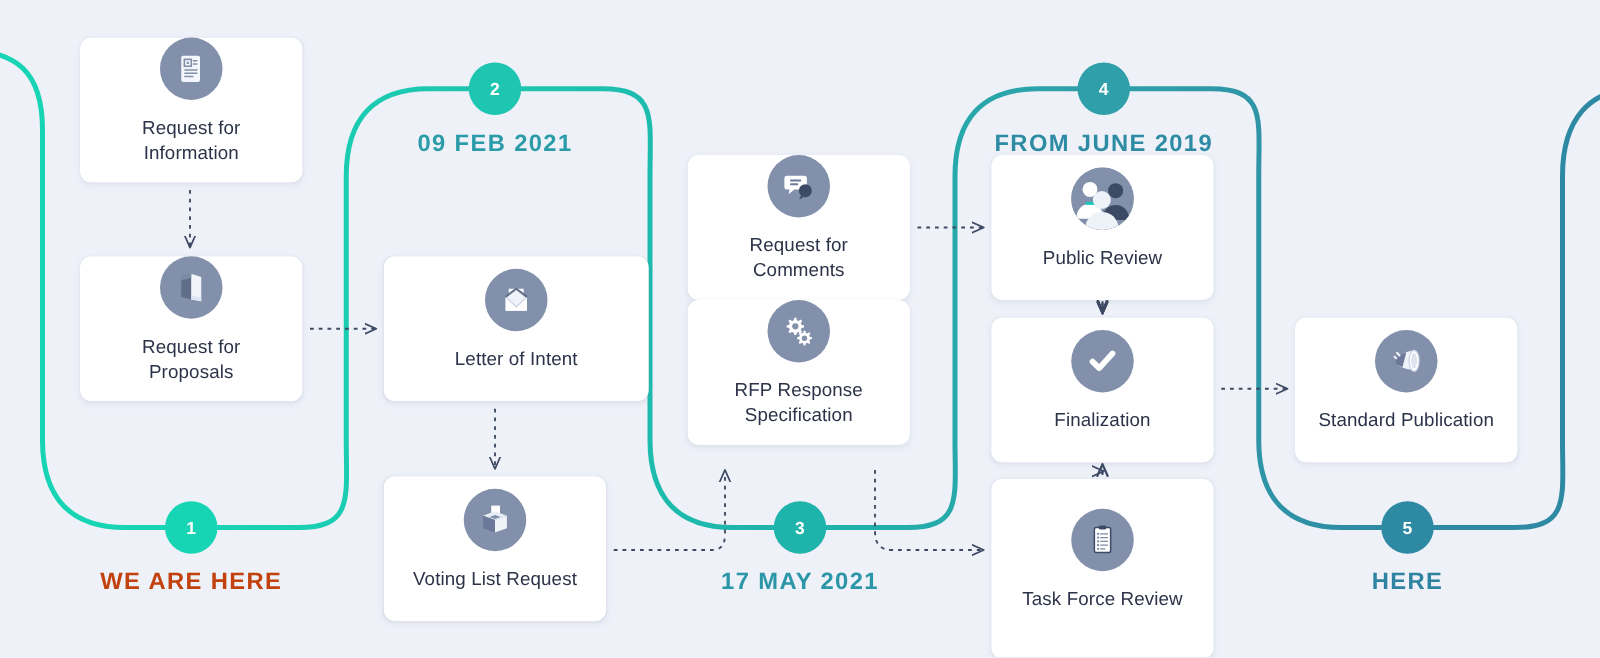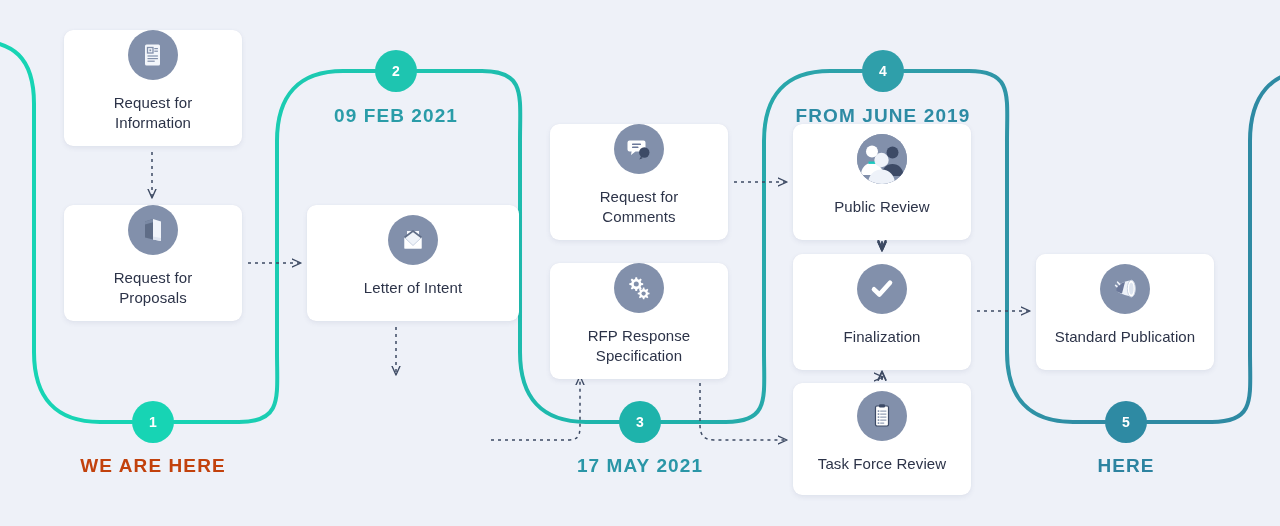--- a/index.html
+++ b/index.html
@@ -215,38 +215,50 @@
         <path d="M8 18 L14 10.5 L20 18 Z" fill="#e3e9f3"></path>
         <path d="M5.5 11.5 L14 5 L22.5 11.5 L22.5 22.5 L5.5 22.5 Z" fill="#eff3f9"></path>
         <path d="M5.5 11.5 L14 19.5 L22.5 11.5 L22.5 22.5 L5.5 22.5 Z" fill="#ffffff"></path>
         <path d="M5.5 11.5 L14 19.5 L22.5 11.5" fill="none" stroke="#c9d2e2" stroke-width="1"></path>
         <path d="M5.5 11.5 L14 5 L22.5 11.5" fill="none" stroke="#5f6d87" stroke-width="1.6" stroke-linejoin="round"></path>
       </svg>
     </div>
     <div class="card-label">Letter of Intent</div>
   </div>
 
+  <div class="card" style="left:307px;top:381px;width:178px;height:116px">
+    <div class="card-icon">
+      <svg width="28" height="28" viewBox="0 0 28 28">
+        <rect x="11" y="2.5" width="7" height="8" fill="#ffffff"></rect>
+        <path d="M4.5 10.5 L14 7 L23.5 10.5 L14 14 Z" fill="#e9eef6"></path>
+        <path d="M4.5 10.5 L14 14 L14 24 L4.5 20.5 Z" fill="#6b789a"></path>
+        <path d="M23.5 10.5 L14 14 L14 24 L23.5 20.5 Z" fill="#eef2f9"></path>
+        <path d="M9.5 11.6 L14 10 L18.5 11.6 L14 13.2 Z" fill="#8290ab"></path>
+      </svg>
+    </div>
+    <div class="card-label">Voting List Request</div>
+  </div>
 
   <div class="card" style="left:550px;top:124px;width:178px;height:116px">
     <div class="card-icon">
       <svg width="28" height="28" viewBox="0 0 28 28">
         <path d="M4.5 5.5 h14 a2 2 0 0 1 2 2 v7 a2 2 0 0 1 -2 2 h-8 l-4.5 3.6 l0.6 -3.6 h-2.1 a2 2 0 0 1 -2 -2 v-7 a2 2 0 0 1 2 -2 z" fill="#ffffff"></path>
         <g fill="#6b789a">
           <rect x="7" y="8.6" width="9" height="1.5" rx="0.7"></rect>
           <rect x="7" y="11.6" width="6.5" height="1.5" rx="0.7"></rect>
         </g>
         <circle cx="19.3" cy="17.5" r="5.2" fill="#3c4a66"></circle>
         <path d="M15.9 21.4 l-1.6 3 l3.2 -1.2 z" fill="#3c4a66"></path>
       </svg>
     </div>
     <div class="card-label">Request for
 Comments</div>
   </div>
 
-  <div class="card" style="left:550px;top:263px;width:178px;height:116px">
+  <div class="card" style="left:550px;top:240px;width:178px;height:116px">
     <div class="card-icon">
       <svg width="28" height="28" viewBox="0 0 28 28">
         <g fill="#ffffff">
           <path d="M10.4 3.2 l1.7 0 l0.35 1.9 l1.5 0.62 l1.6 -1.1 l1.2 1.2 l-1.1 1.6 l0.62 1.5 l1.9 0.35 l0 1.7 l-1.9 0.35 l-0.62 1.5 l1.1 1.6 l-1.2 1.2 l-1.6 -1.1 l-1.5 0.62 l-0.35 1.9 l-1.7 0 l-0.35 -1.9 l-1.5 -0.62 l-1.6 1.1 l-1.2 -1.2 l1.1 -1.6 l-0.62 -1.5 l-1.9 -0.35 l0 -1.7 l1.9 -0.35 l0.62 -1.5 l-1.1 -1.6 l1.2 -1.2 l1.6 1.1 l1.5 -0.62 z"></path>
         </g>
         <circle cx="11.25" cy="10.05" r="2.5" fill="#8290ab"></circle>
         <g fill="#ffffff">
           <path d="M17.9 13.6 l1.45 0 l0.3 1.6 l1.28 0.53 l1.37 -0.94 l1.02 1.02 l-0.94 1.37 l0.53 1.28 l1.6 0.3 l0 1.45 l-1.6 0.3 l-0.53 1.28 l0.94 1.37 l-1.02 1.02 l-1.37 -0.94 l-1.28 0.53 l-0.3 1.6 l-1.45 0 l-0.3 -1.6 l-1.28 -0.53 l-1.37 0.94 l-1.02 -1.02 l0.94 -1.37 l-0.53 -1.28 l-1.6 -0.3 l0 -1.45 l1.6 -0.3 l0.53 -1.28 l-0.94 -1.37 l1.02 -1.02 l1.37 0.94 l1.28 -0.53 z"></path>
         </g>
         <circle cx="18.6" cy="19.6" r="2.15" fill="#8290ab"></circle>
@@ -284,21 +296,21 @@
           <rect x="11.5" y="27.5" width="7" height="2.4" fill="#19c9c0"></rect>
 
           <circle cx="24.5" cy="26" r="7.2" fill="#eef2f9"></circle>
           <path d="M11 50 c0 -9 6 -14.5 13.5 -14.5 s13.5 5.5 13.5 14.5 z" fill="#eef2f9"></path>
         </g>
       </svg>
     </div>
     <div class="card-label">Public Review</div>
   </div>
 
-  <div class="card" style="left:793px;top:383px;width:178px;height:112px">
+  <div class="card" style="left:793px;top:383px;width:178px;height:144px">
     <div class="card-icon">
       <svg width="28" height="28" viewBox="0 0 28 28">
         <rect x="7.5" y="4" width="13" height="20" rx="1.4" fill="#ffffff" stroke="#3c4a66" stroke-width="1.2"></rect>
         <rect x="11" y="2.3" width="6" height="3.2" rx="1.1" fill="#3c4a66"></rect>
         <g fill="#7b8aa5">
           <rect x="9.7" y="8.3" width="1.6" height="1.6"></rect>
           <rect x="12.2" y="8.6" width="6.2" height="1"></rect>
           <rect x="9.7" y="11.3" width="1.6" height="1.6"></rect>
           <rect x="12.2" y="11.6" width="6.2" height="1"></rect>
           <rect x="9.7" y="14.3" width="1.6" height="1.6"></rect>

